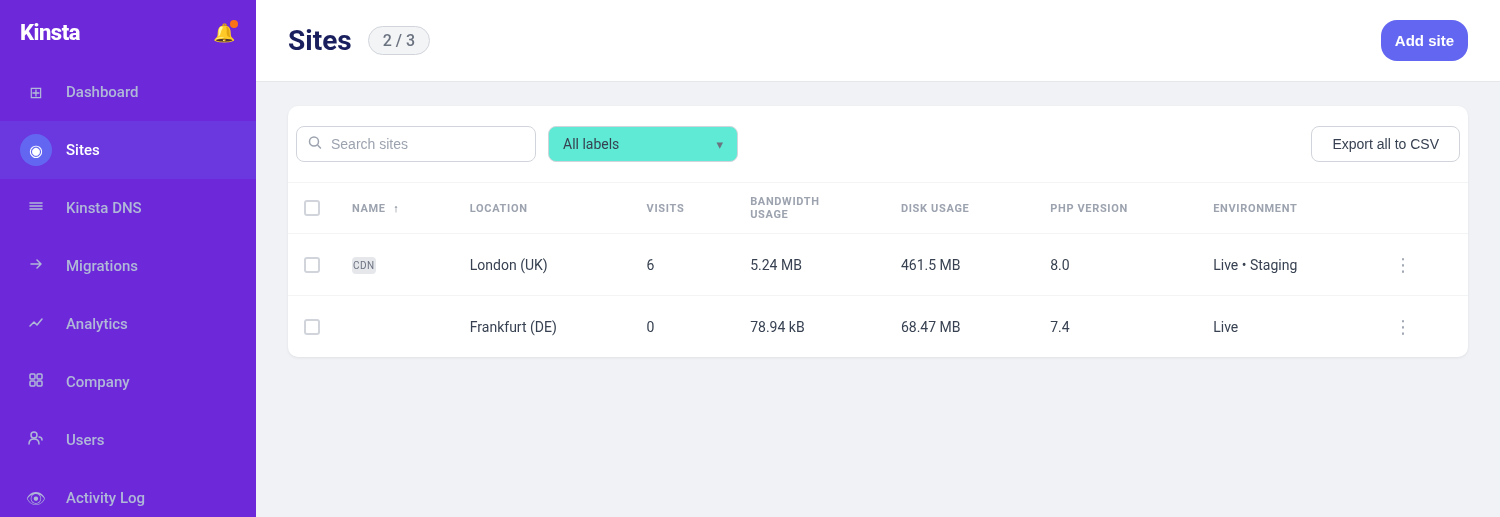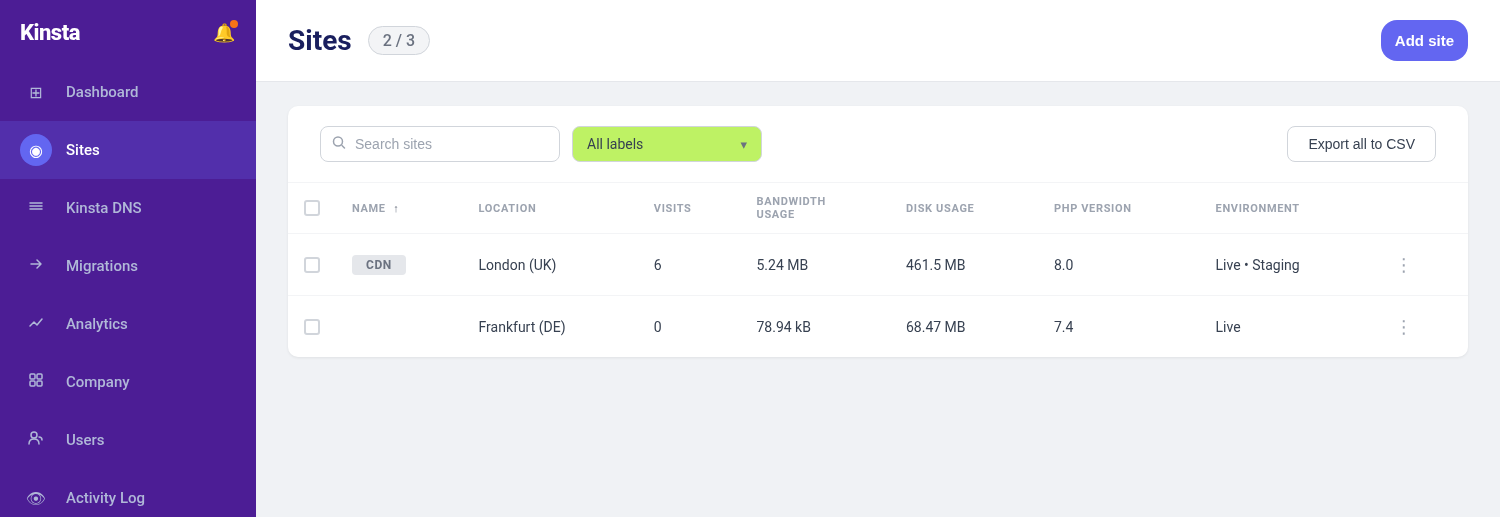--- a/index.html
+++ b/index.html
@@ -2,21 +2,21 @@
 <html><head>
   <meta charset="utf-8">
   <style>
     * { box-sizing: border-box; margin: 0; padding: 0; }
     body { font-family: -apple-system, BlinkMacSystemFont, 'Segoe UI', Roboto, sans-serif; display: flex; height: 517px; overflow: hidden; background: #f0f2f5; }
 
     
     .sidebar {
       width: 256px;
       min-width: 256px;
-      background: #4c1d95;
+      background: #6d28d9;
       color: #fff;
       display: flex;
       flex-direction: column;
       height: 517px;
     }
     .sidebar-header {
       padding: 20px 20px 10px 20px;
       display: flex;
       align-items: center;
       justify-content: space-between;
@@ -131,21 +131,21 @@
     .card {
       background: #fff;
       border-radius: 10px;
       overflow: hidden;
       box-shadow: 0 1px 3px rgba(0,0,0,0.07);
     }
     .card-toolbar {
       display: flex;
       align-items: center;
       gap: 12px;
-      padding: 20px 32px;
+      padding: 20px 8px;
       border-bottom: 1px solid #f3f4f6;
     }
     .search-wrap {
       position: relative;
       flex: 0 0 240px;
     }
     .search-icon-inside {
       position: absolute;
       left: 12px;
       top: 50%;
@@ -168,21 +168,21 @@
       flex: 0 0 190px;
       display: flex;
       align-items: center;
       justify-content: space-between;
       padding: 9px 14px;
       border: 1px solid #d1d5db;
       border-radius: 8px;
       font-size: 14px;
       color: #374151;
       cursor: pointer;
-      background: #bef264;
+      background: #5eead4;
     }
     .chevron-down { color: #6b7280; font-size: 13px; }
     .spacer { flex: 1; }
     .export-btn {
       border: 1px solid #d1d5db;
       background: #fff;
       border-radius: 8px;
       padding: 9px 20px;
       font-size: 14px;
       font-weight: 500;
@@ -217,25 +217,25 @@
       width: 16px;
       height: 16px;
       border: 2px solid #d1d5db;
       border-radius: 3px;
       cursor: pointer;
     }
     .cdn-badge {
       display: inline-block;
       background: #e5e7eb;
       color: #6b7280;
-      font-size: 12px;
-      font-weight: 700;
+      font-size: 10px;
+      font-weight: 400;
       letter-spacing: 0.05em;
       border-radius: 4px;
-      padding: 3px 14px;
+      padding: 3px 1px;
     }
     .sort-arrow { margin-left: 4px; color: #6b7280; font-size: 11px; }
     .environment-cell { color: #374151; }
     .three-dots {
       color: #9ca3af;
       font-size: 18px;
       cursor: pointer;
       padding: 4px 8px;
     }
   </style>

